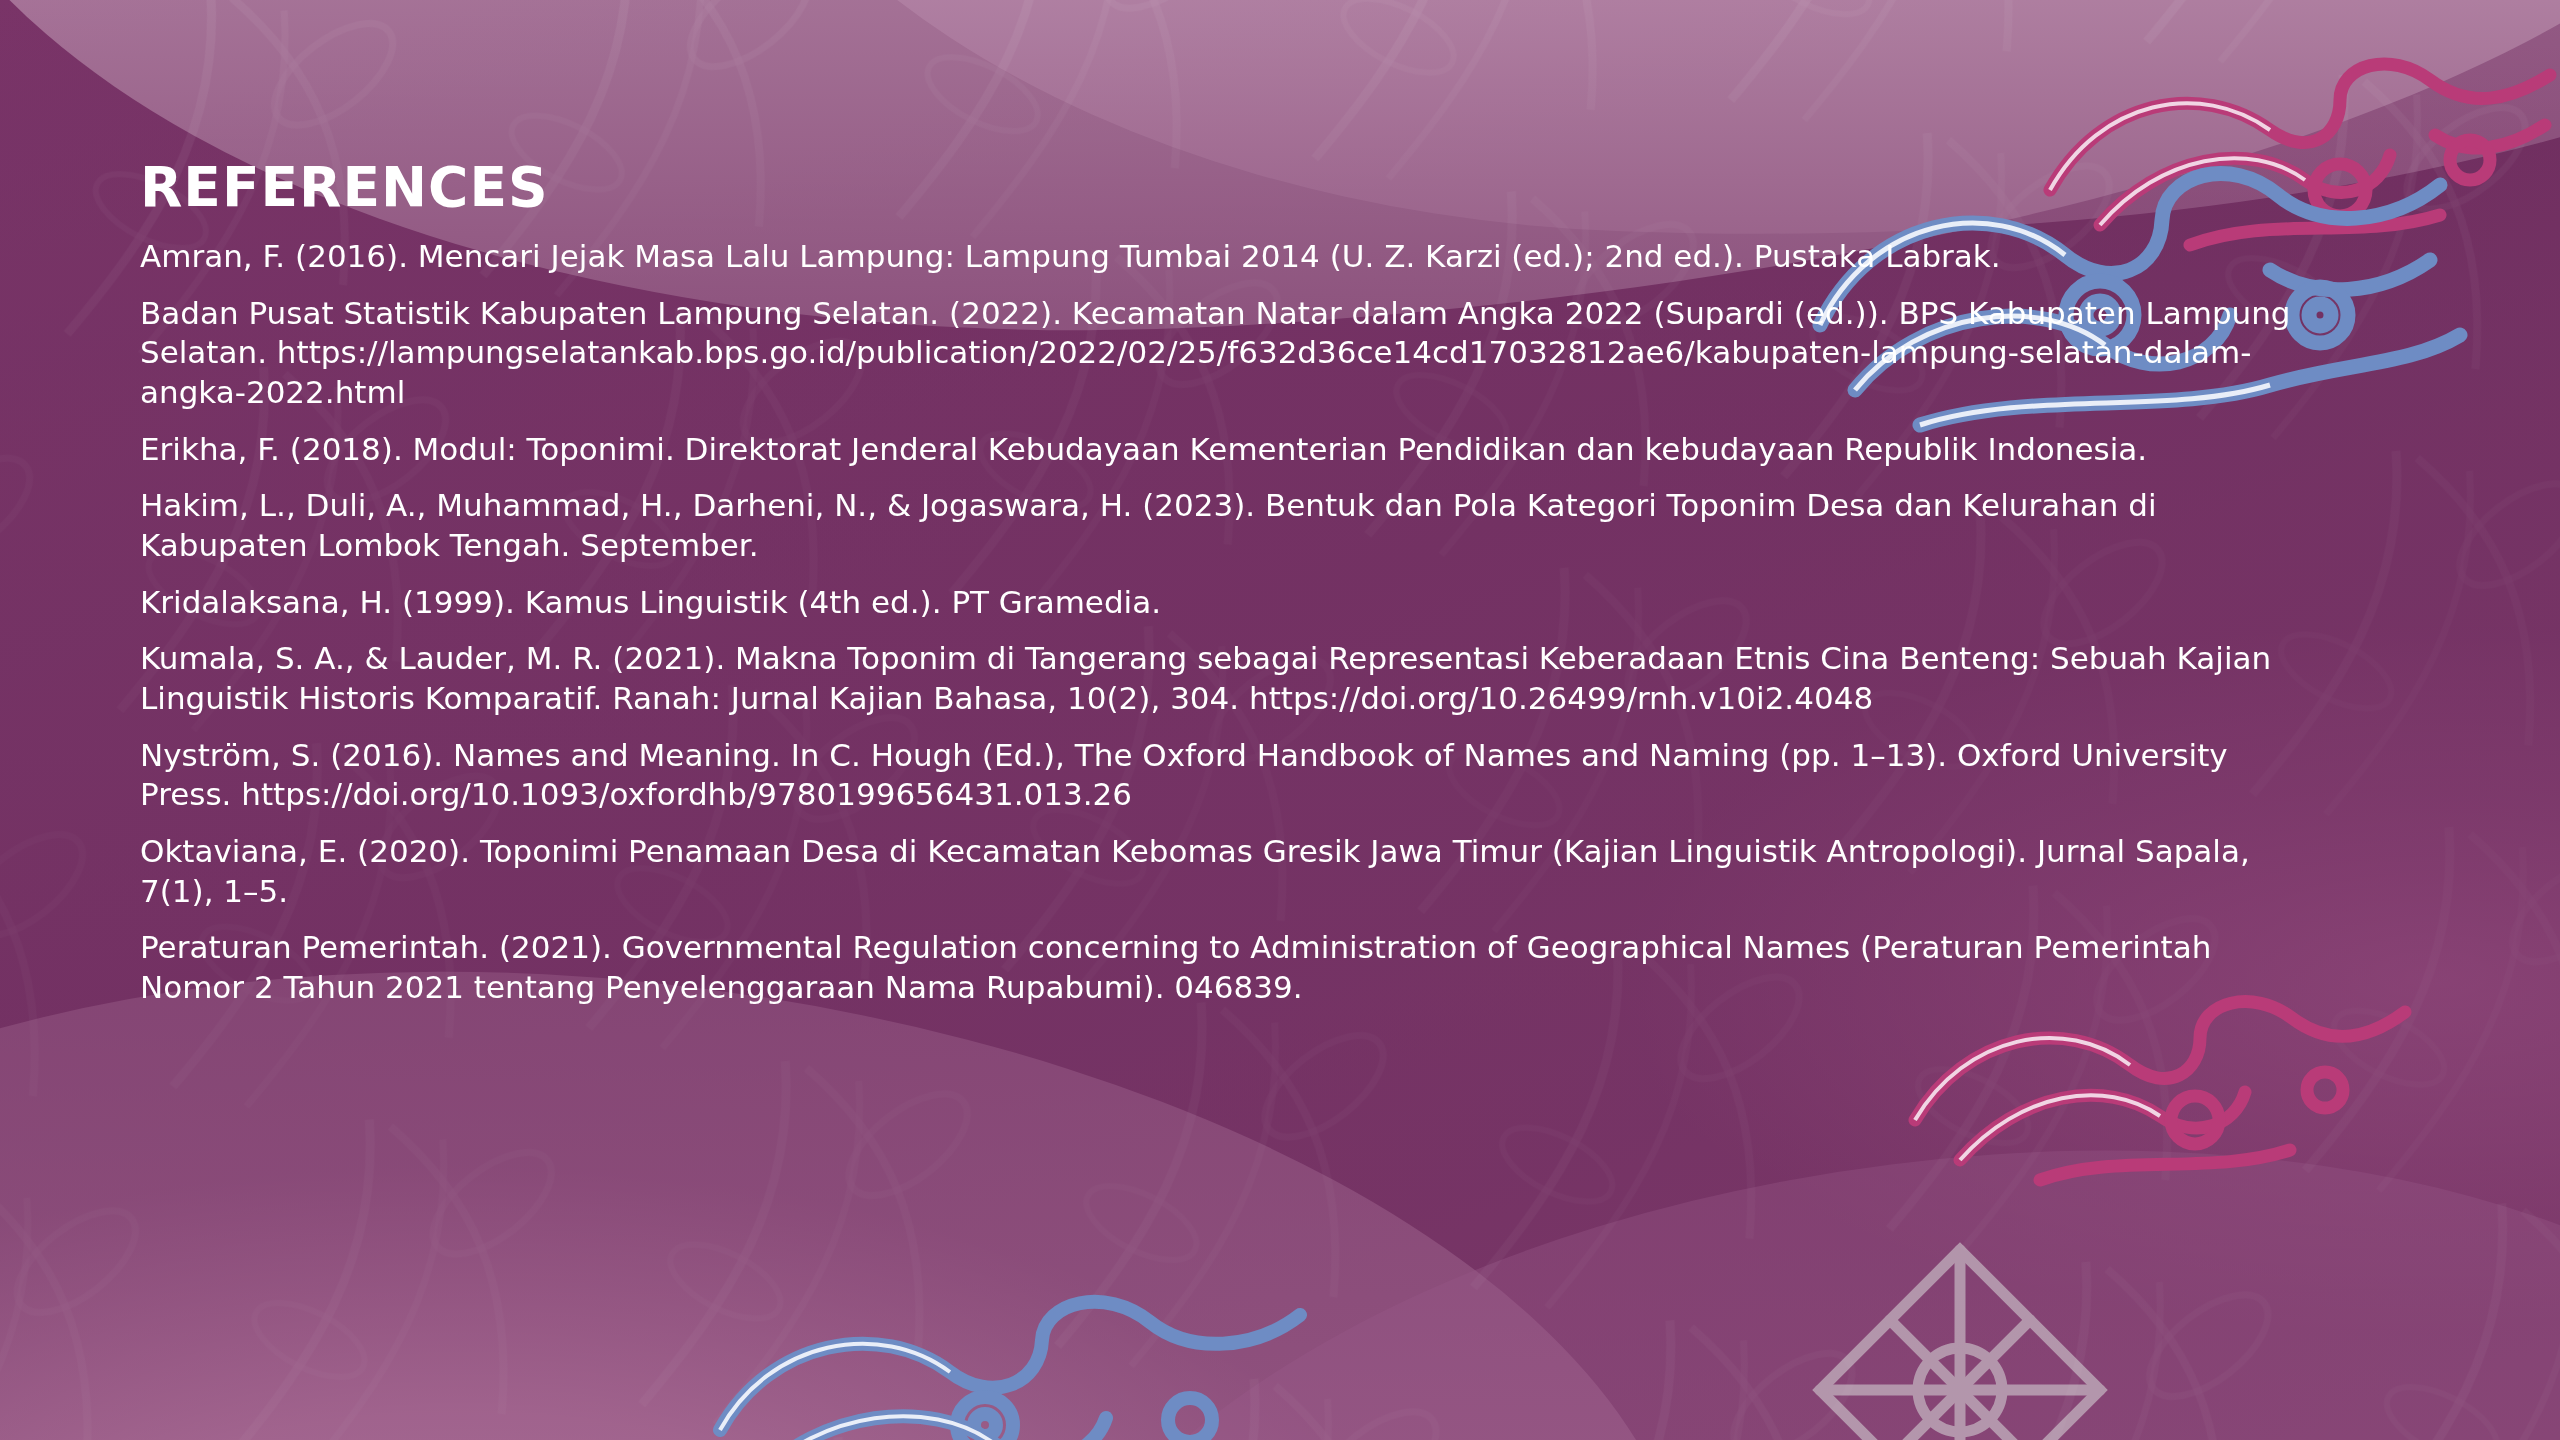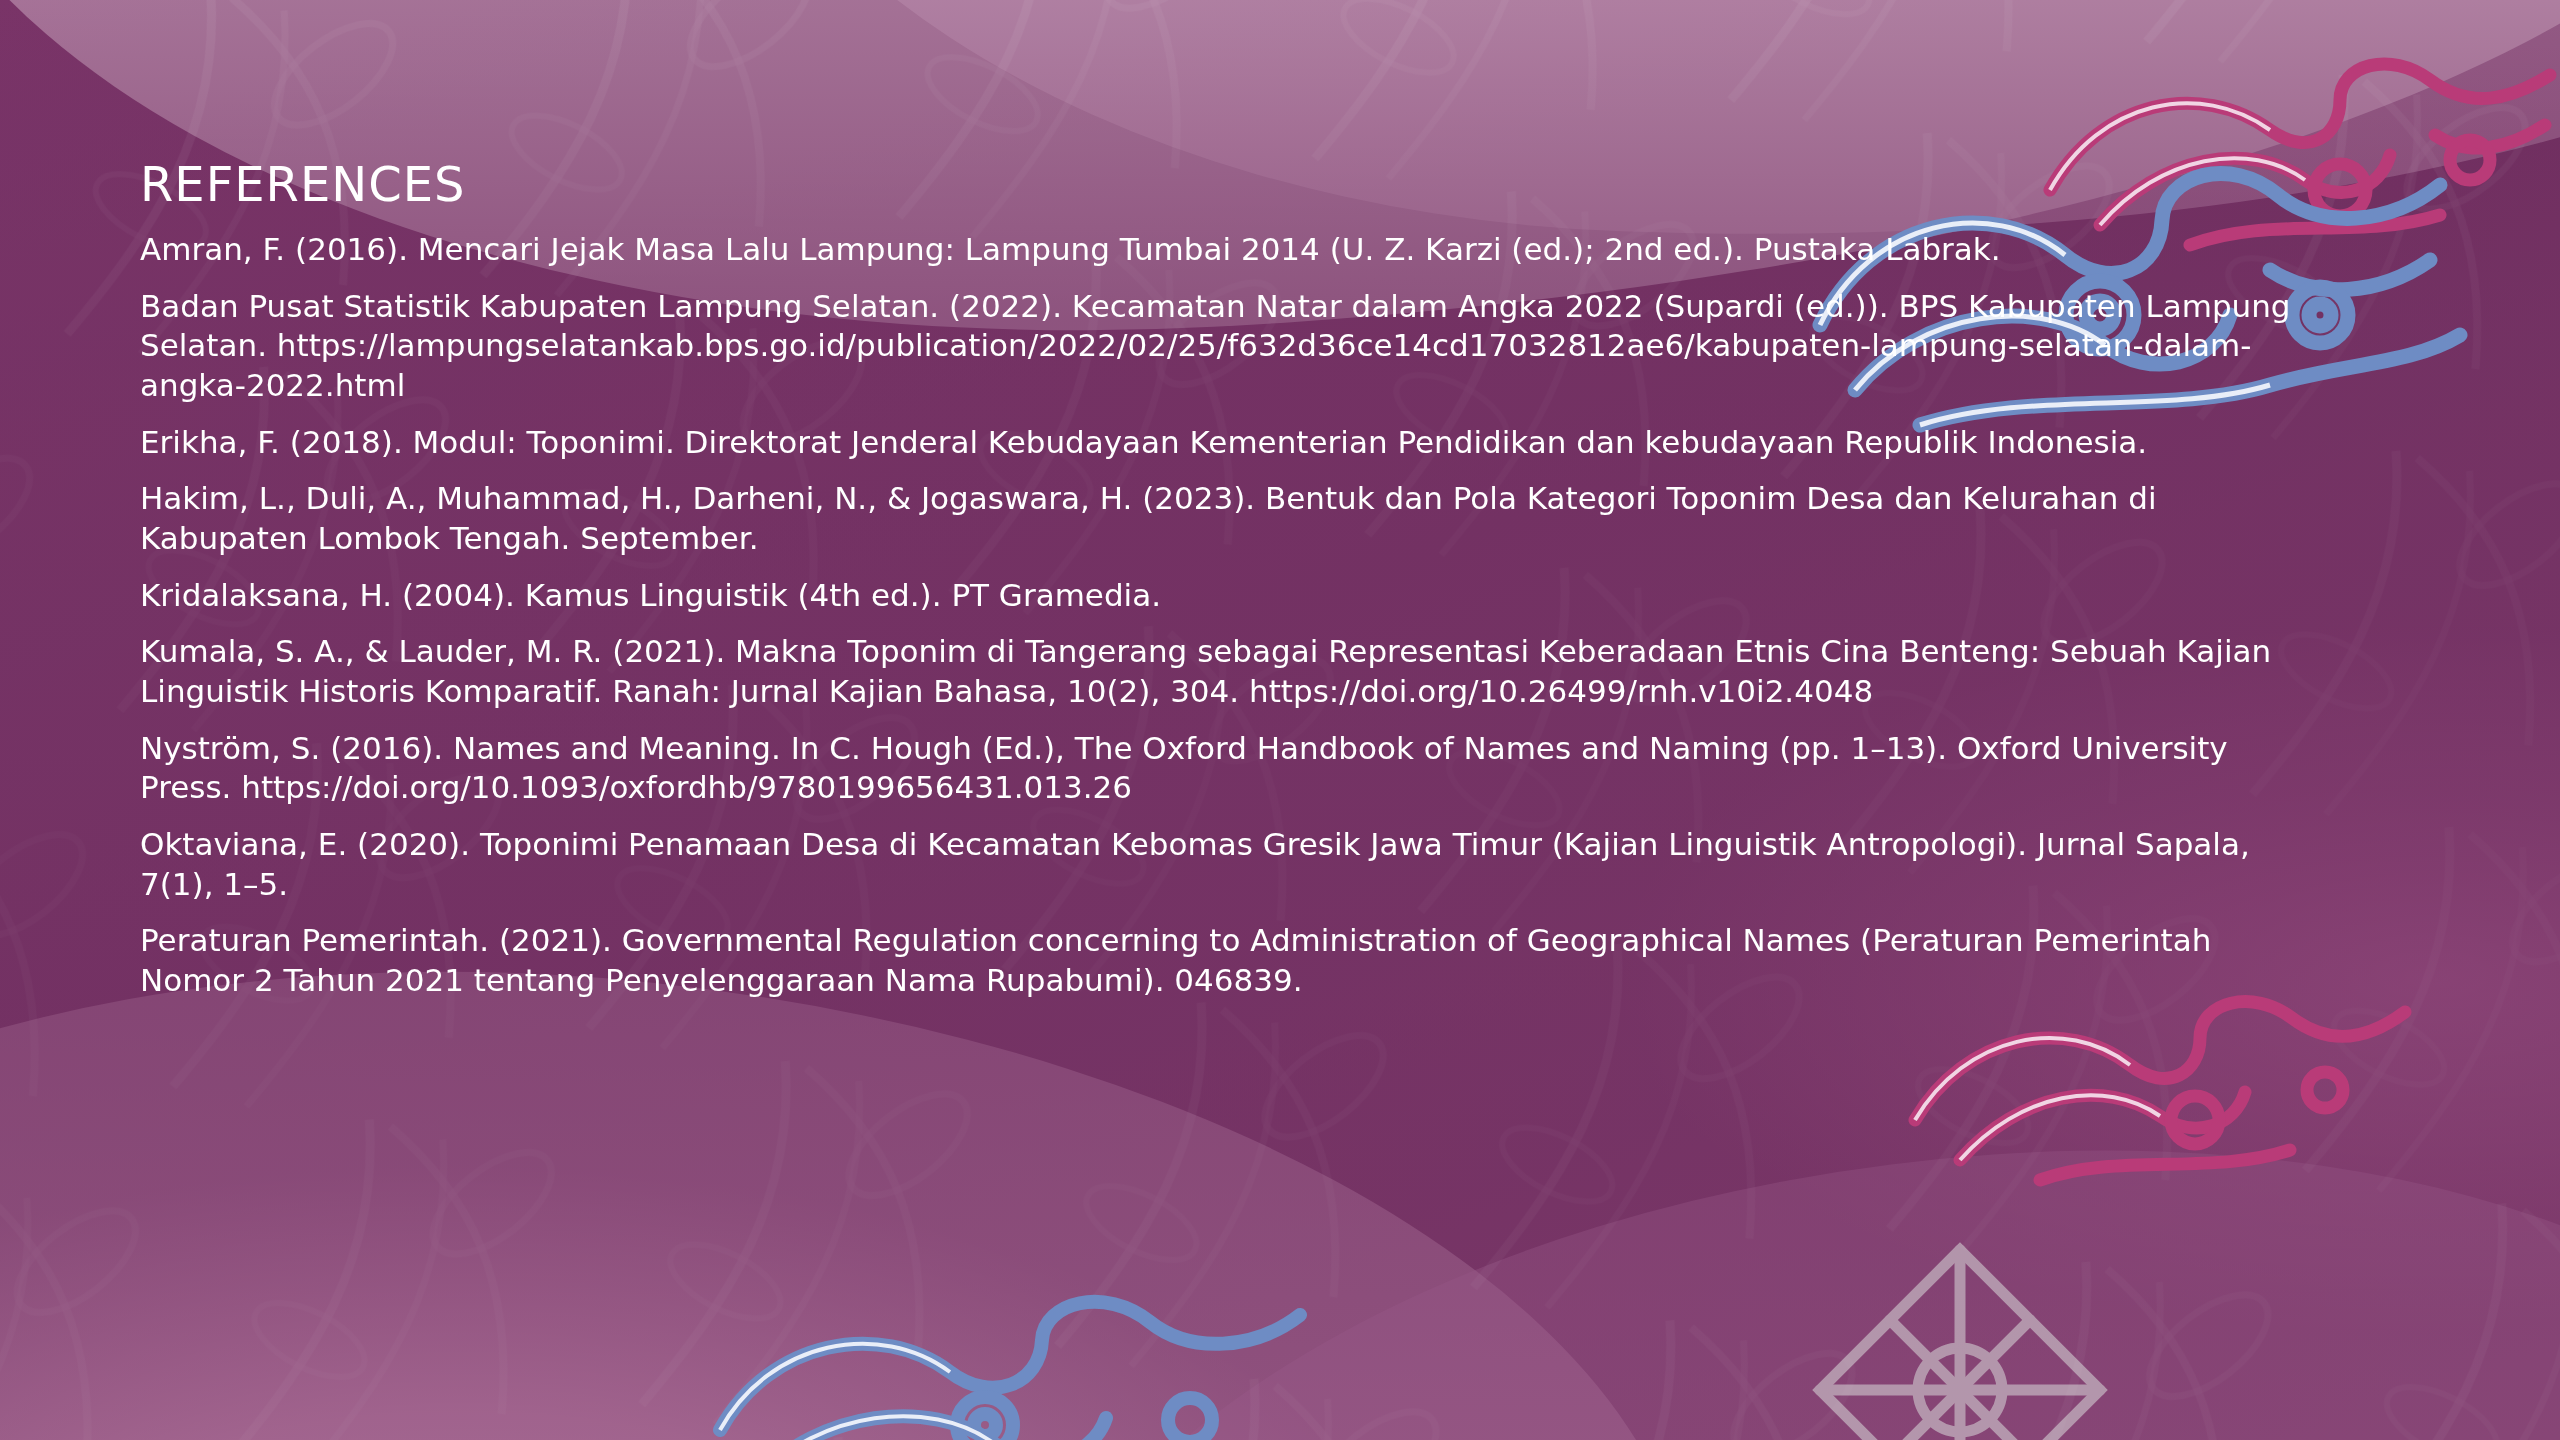--- a/index.html
+++ b/index.html
@@ -92,22 +92,22 @@
 
   
   .content {
     position: absolute;
     left: 140px;
     top: 160px;
     width: 2190px;
   }
   .title {
     font-family: "DejaVu Sans", sans-serif;
-    font-weight: 400;
-    font-size: 48px;
+    font-weight: 700;
+    font-size: 55px;
     letter-spacing: 1px;
     color: #ffffff;
     margin: 0 0 22px 0;
     line-height: 1;
   }
   .ref-list {
     list-style: none;
     margin: 0;
     padding: 0;
   }
@@ -220,21 +220,21 @@
     </g>
   </svg>
 
   <div class="content">
     <h1 class="title">REFERENCES</h1>
     <ul class="ref-list">
       <li class="ref-item">Amran, F. (2016). Mencari Jejak Masa Lalu Lampung: Lampung Tumbai 2014 (U. Z. Karzi (ed.); 2nd ed.). Pustaka Labrak.</li>
       <li class="ref-item">Badan Pusat Statistik Kabupaten Lampung Selatan. (2022). Kecamatan Natar dalam Angka 2022 (Supardi (ed.)). BPS Kabupaten Lampung Selatan. https://lampungselatankab.bps.go.id/publication/2022/02/25/f632d36ce14cd17032812ae6/kabupaten-lampung-selatan-dalam-angka-2022.html</li>
       <li class="ref-item">Erikha, F. (2018). Modul: Toponimi. Direktorat Jenderal Kebudayaan Kementerian Pendidikan dan kebudayaan Republik Indonesia.</li>
       <li class="ref-item">Hakim, L., Duli, A., Muhammad, H., Darheni, N., &amp; Jogaswara, H. (2023). Bentuk dan Pola Kategori Toponim Desa dan Kelurahan di Kabupaten Lombok Tengah. September.</li>
-      <li class="ref-item">Kridalaksana, H. (2004). Kamus Linguistik (4th ed.). PT Gramedia.</li>
+      <li class="ref-item">Kridalaksana, H. (1999). Kamus Linguistik (4th ed.). PT Gramedia.</li>
       <li class="ref-item">Kumala, S. A., &amp; Lauder, M. R. (2021). Makna Toponim di Tangerang sebagai Representasi Keberadaan Etnis Cina Benteng: Sebuah Kajian Linguistik Historis Komparatif. Ranah: Jurnal Kajian Bahasa, 10(2), 304. https://doi.org/10.26499/rnh.v10i2.4048</li>
       <li class="ref-item">Nyström, S. (2016). Names and Meaning. In C. Hough (Ed.), The Oxford Handbook of Names and Naming (pp. 1–13). Oxford University Press. https://doi.org/10.1093/oxfordhb/9780199656431.013.26</li>
       <li class="ref-item">Oktaviana, E. (2020). Toponimi Penamaan Desa di Kecamatan Kebomas Gresik Jawa Timur (Kajian Linguistik Antropologi). Jurnal Sapala, 7(1), 1–5.</li>
       <li class="ref-item">Peraturan Pemerintah. (2021). Governmental Regulation concerning to Administration of Geographical Names (Peraturan Pemerintah Nomor 2 Tahun 2021 tentang Penyelenggaraan Nama Rupabumi). 046839.</li>
     </ul>
   </div>
 
 </div>
 
 </body></html>

